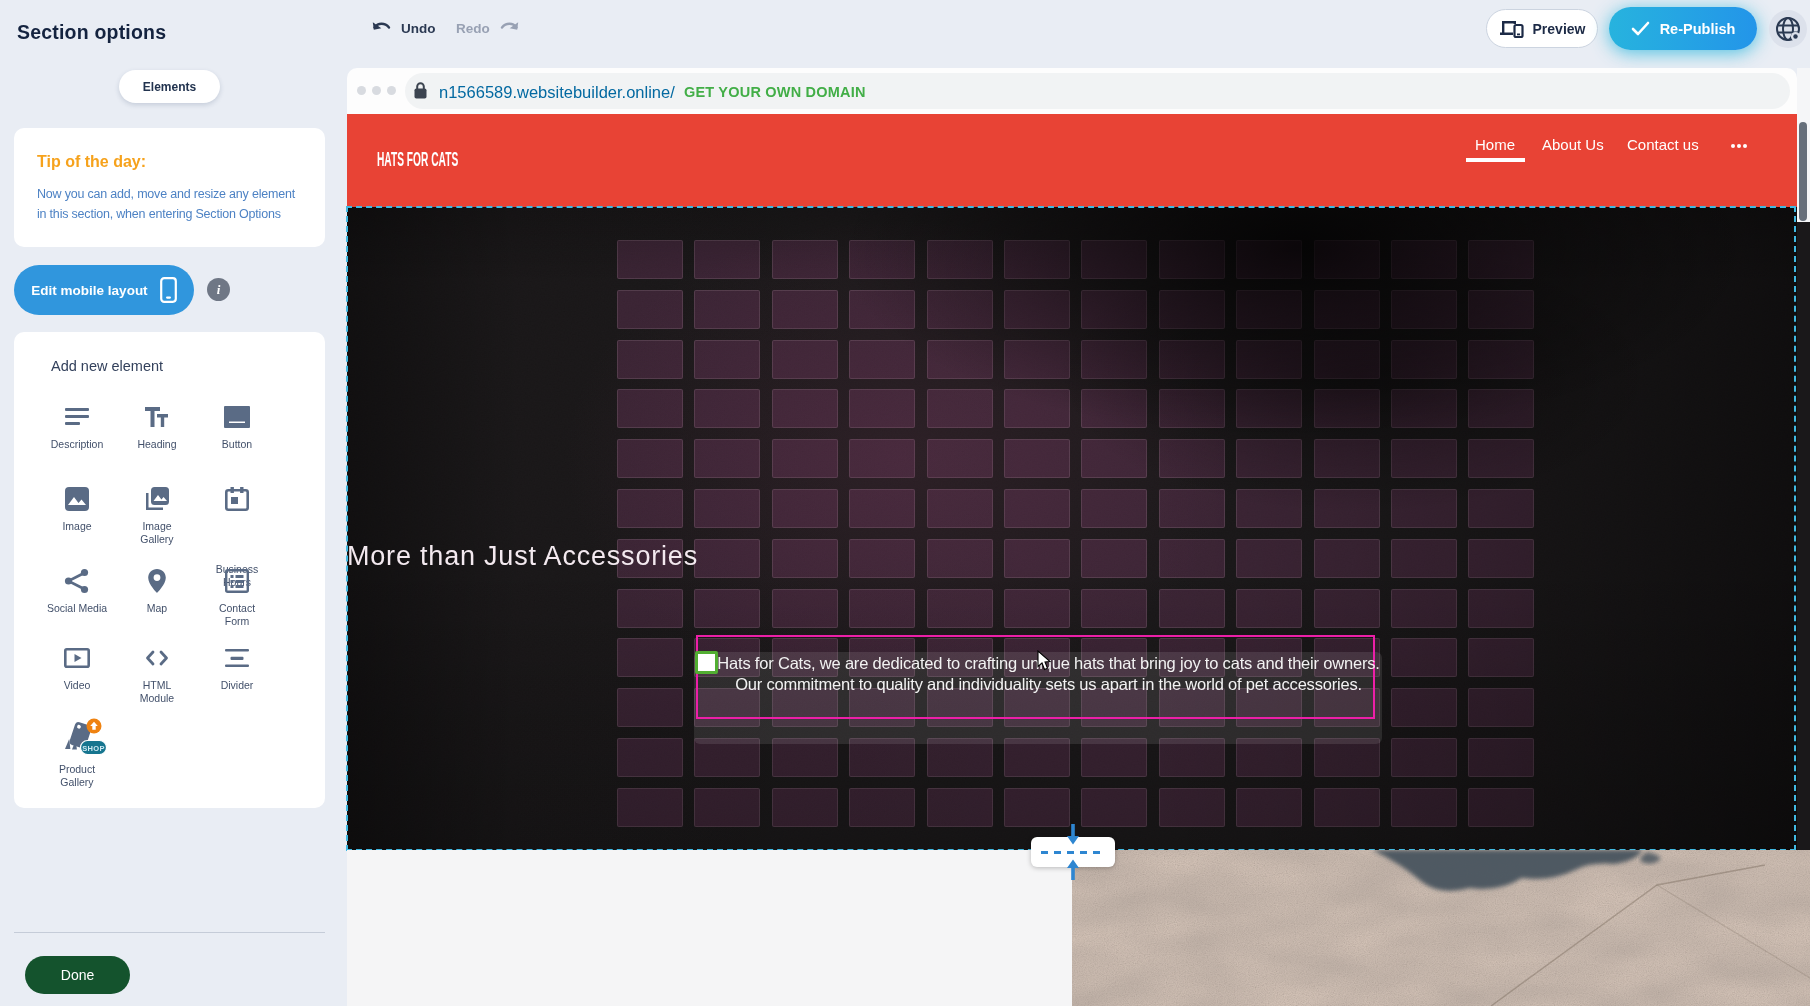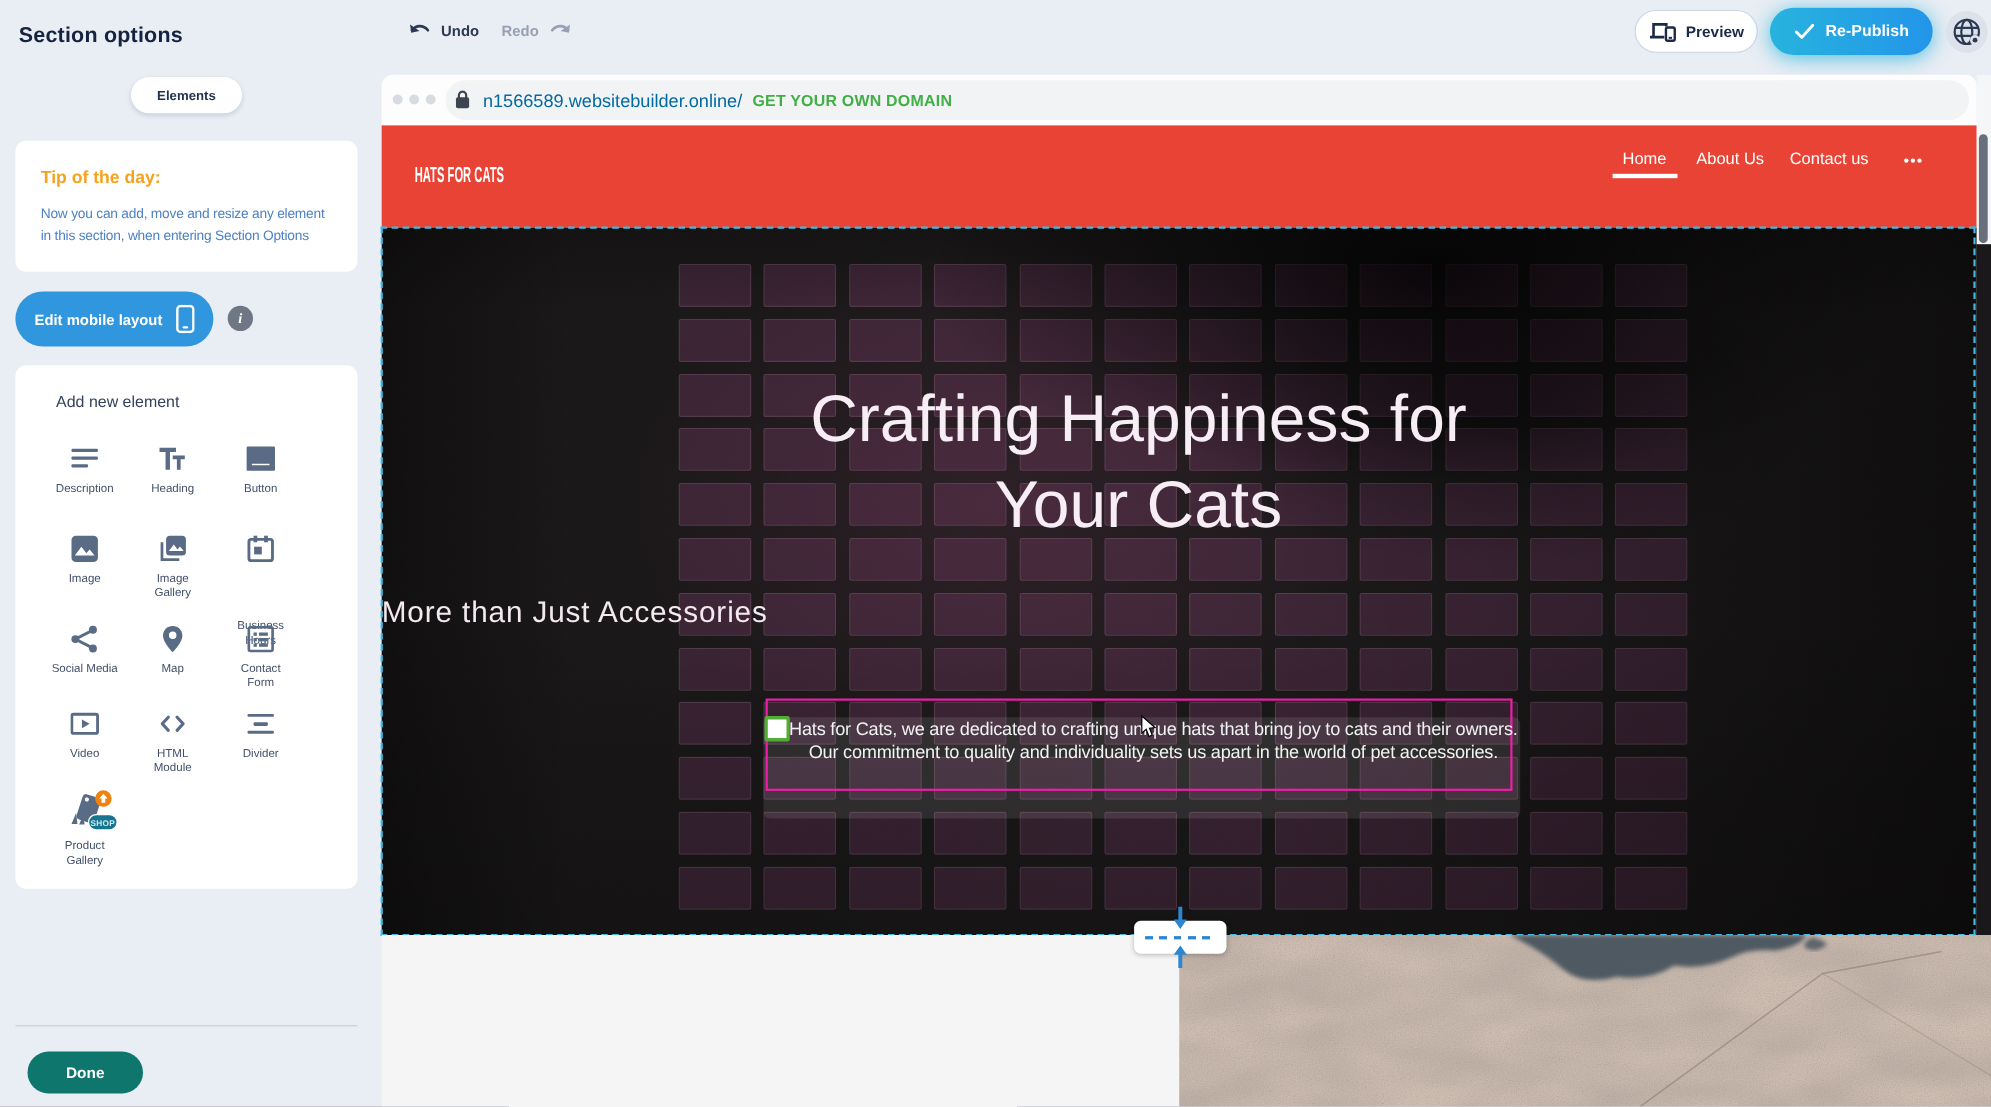--- a/index.html
+++ b/index.html
@@ -20,21 +20,21 @@
 #tipCard{left:14px;top:128px;width:311px;height:119px;background:#fff;border-radius:10px}
 #tipTitle{left:37px;top:153px;font-size:16px;font-weight:700;color:#f6a21c}
 #tipBody{left:37px;top:184px;width:270px;font-size:12.5px;letter-spacing:-.2px;line-height:20px;color:#4d82c4}
 #editBtn{left:14px;top:265px;width:180px;height:50px;background:#3096dd;border-radius:25px;display:flex;align-items:center;justify-content:center;gap:12px;font-size:13.5px;font-weight:700;color:#fff}
 #infoBtn{left:207px;top:278px;width:23px;height:23px;border-radius:50%;background:#6f7785;color:#fff;font-size:13px;font-weight:700;display:flex;align-items:center;justify-content:center;font-family:"Liberation Serif",serif;font-style:italic}
 #addCard{left:14px;top:332px;width:311px;height:476px;background:#fff;border-radius:10px}
 #addTitle{left:51px;top:358px;font-size:14.5px;color:#33415c}
 .el{position:absolute;width:80px;display:flex;flex-direction:column;align-items:center}
 .el .lbl{margin-top:8px;font-size:10.5px;line-height:13px;color:#42506a;text-align:center}
 #sideDivider{left:14px;top:932px;width:311px;height:1px;background:#c5ccd8}
-#doneBtn{left:25px;top:956px;width:105px;height:38px;background:#0f766e;border-radius:19px;display:flex;align-items:center;justify-content:center;font-size:14px;font-weight:700;color:#fff}
+#doneBtn{left:25px;top:956px;width:105px;height:38px;background:#14532d;border-radius:19px;display:flex;align-items:center;justify-content:center;font-size:14px;font-weight:400;color:#fff}
 
 #chrome{left:347px;top:68px;width:1450px;height:46px;background:#fdfdfd;border-radius:10px 10px 0 0}
 #urlPill{left:405px;top:73px;width:1385px;height:36px;background:#f1f3f4;border-radius:18px}
 .dot{position:absolute;top:86px;width:9px;height:9px;border-radius:50%;background:#d8dbe0}
 #urlText{left:439px;top:83px;font-size:16.5px;color:#0369a1}
 #domainText{left:684px;top:84px;font-size:14.5px;font-weight:700;color:#42ae47;letter-spacing:.2px}
 #redHeader{left:347px;top:114px;width:1450px;height:93px;background:#e84335}
 #logo{left:377px;top:148px;font-size:20px;font-weight:700;color:#fff;transform:scaleX(.51);transform-origin:0 0}
 .nav{position:absolute;top:136px;font-size:15px;color:#fff}
 #navUnderline{left:1466px;top:158px;width:59px;height:4px;background:#fff}
@@ -407,21 +407,20 @@
         <i></i>
       </div>
     <svg class="abs" style="left:0;top:0" width="1450" height="643">
         <filter id="hn" x="0" y="0" width="100%" height="100%">
           <feTurbulence type="fractalNoise" baseFrequency="0.7" numOctaves="2" seed="4"></feTurbulence>
           <feColorMatrix type="matrix" values="0.35 0.35 0.3 0 0  0.3 0.3 0.25 0 0  0.33 0.3 0.3 0 0  0 0 0 0 0.04"></feColorMatrix>
         </filter>
         <rect width="1450" height="643" filter="url(#hn)"></rect>
       </svg>
     <div class="abs" id="shade1"></div>
-    <div class="abs" id="heroH1">Crafting Happiness for<br>Your Cats</div>
     <div class="abs" id="heroSub">More than Just Accessories</div>
     <div class="abs" id="descHi"></div>
     <div class="abs" id="pinkBox"></div>
     <div class="abs" id="descText">Hats for Cats, we are dedicated to crafting unique hats that bring joy to cats and their owners.<br>Our commitment to quality and individuality sets us apart in the world of pet accessories.</div>
     <div class="abs" id="greenHandle"></div>
     <svg class="abs" style="left:690px;top:443px" width="15" height="22" viewBox="0 0 15 22">
         <path d="M1 1 L1 16.5 L5 13 L7.5 19.5 L10.5 18.2 L8 12 L13 11.5 Z" fill="#fff" stroke="#000" stroke-width="1.1"></path>
       </svg>
   </div>
   <div class="abs" id="heroBorder"></div>

